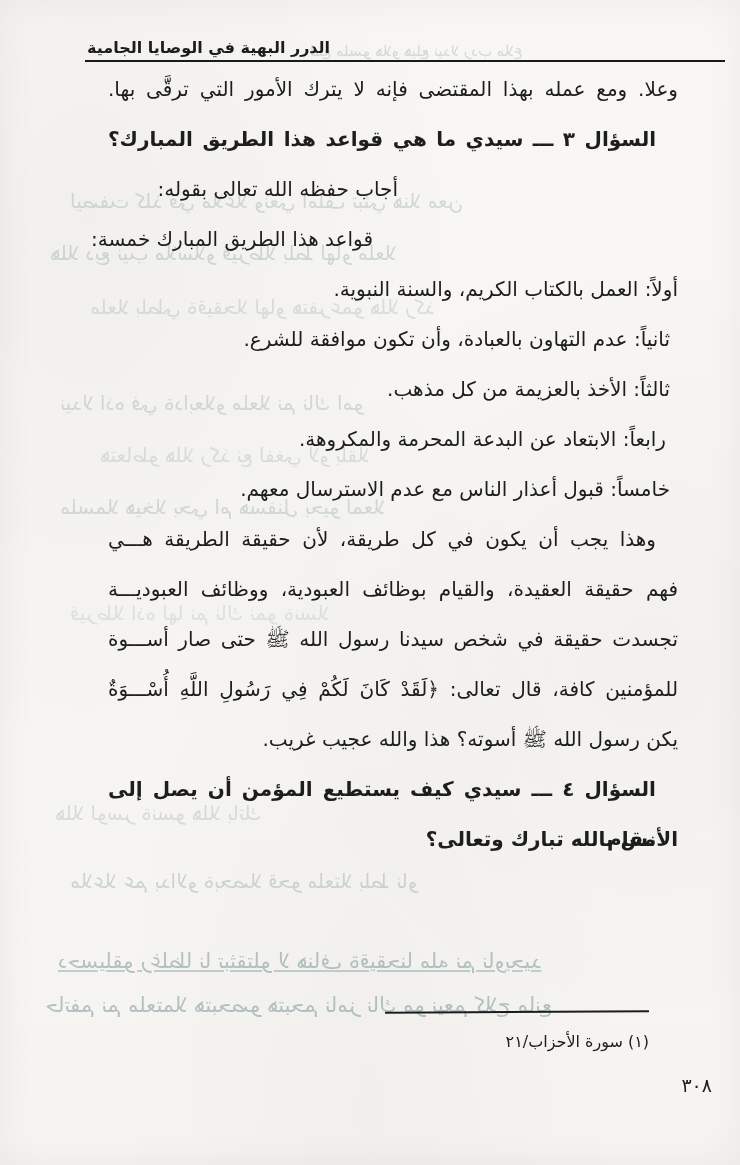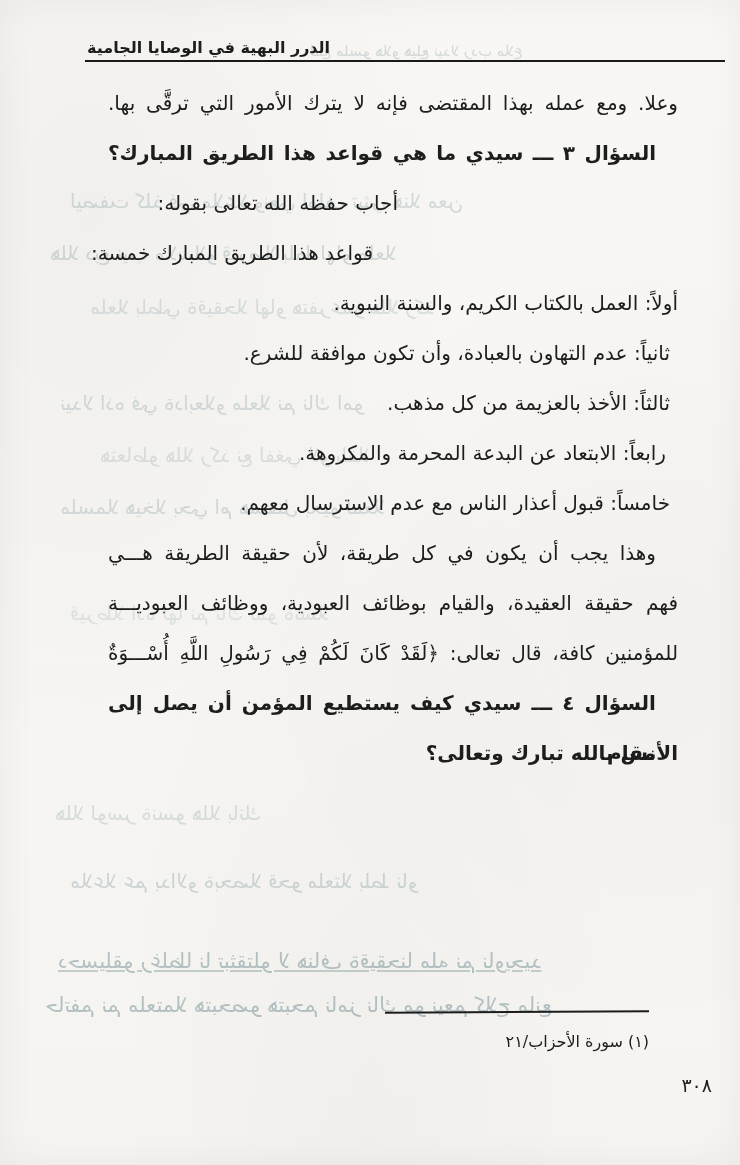--- a/index.html
+++ b/index.html
@@ -25,21 +25,21 @@
     background:#1a1a1a;
   }
   .book-title {
     position:absolute; top:38px; left:64px;
     font-size:16px; font-weight:bold; white-space:nowrap;
     direction:rtl;
   }
 
   
   .content {
-    position:absolute; top:78px; left:85px; width:570px;
+    position:absolute; top:64px; left:85px; width:570px;
     direction:rtl;
   }
   .bline {
     height:50px; line-height:50px; font-size:20px;
     white-space:normal; overflow:visible;
   }
   .just { text-align:justify; text-align-last:justify; }
   .ra   { text-align:right; }
   .bold { font-weight:bold; }
   .ind22 { padding-right:22px; }
@@ -114,21 +114,23 @@
     <div class="bline just ind22 bold">السؤال ٣ ـــ سيدي ما هي قواعد هذا الطريق المبارك؟</div>
     <div class="bline ra pr280">أجاب حفظه الله تعالى بقوله:</div>
     <div class="bline ra pr305">قواعد هذا الطريق المبارك خمسة:</div>
     <div class="bline ra">أولاً: العمل بالكتاب الكريم، والسنة النبوية.</div>
     <div class="bline ra pr8">ثانياً: عدم التهاون بالعبادة، وأن تكون موافقة للشرع.</div>
     <div class="bline ra pr8">ثالثاً: الأخذ بالعزيمة من كل مذهب.</div>
     <div class="bline ra pr12">رابعاً: الابتعاد عن البدعة المحرمة والمكروهة.</div>
     <div class="bline ra pr8">خامساً: قبول أعذار الناس مع عدم الاسترسال معهم.</div>
     <div class="bline just ind22">وهذا يجب أن يكون في كل طريقة، لأن حقيقة الطريقة هـــي</div>
     <div class="bline just">فهم حقيقة العقيدة، والقيام بوظائف العبودية، ووظائف العبوديـــة</div>
+    <div class="bline just">تجسدت حقيقة في شخص سيدنا رسول الله ﷺ حتى صار أســـوة</div>
     <div class="bline just">للمؤمنين كافة، قال تعالى: ﴿لَقَدْ كَانَ لَكُمْ فِي رَسُولِ اللَّهِ أُسْـــوَةٌ</div>
+    <div class="bline ra">يكن رسول الله ﷺ أسوته؟ هذا والله عجيب غريب.</div>
     <div class="bline just ind22 bold">السؤال ٤ ـــ سيدي كيف يستطيع المؤمن أن يصل إلى مقام</div>
     <div class="bline ra bold">الأنس بالله تبارك وتعالى؟</div>
   </div>
 
   <div class="footnote-sep"></div>
   <div class="footnote">(١) سورة الأحزاب/٢١</div>
 
   <div class="page-number">٣٠٨</div>
 
 </div>

